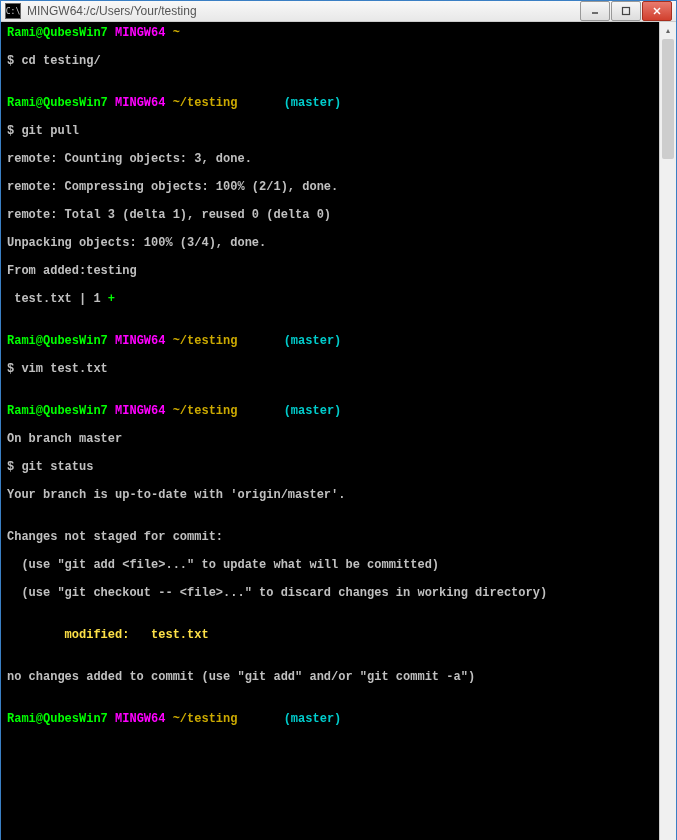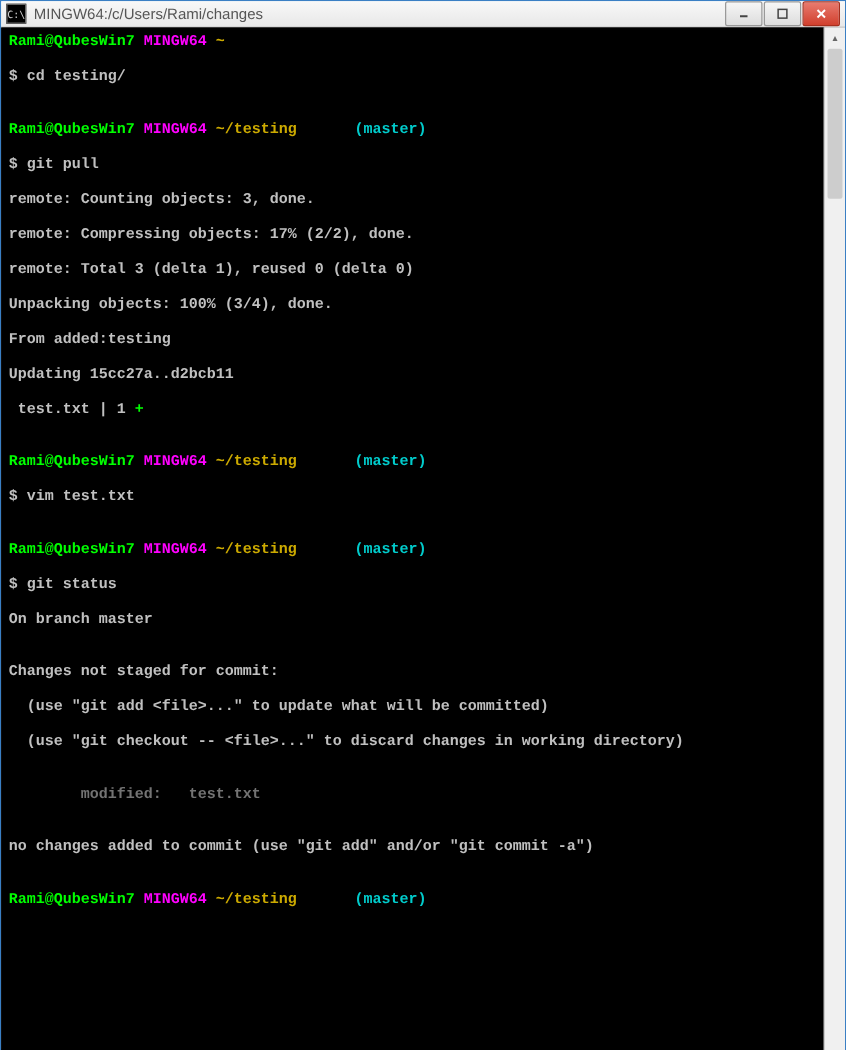--- a/index.html
+++ b/index.html
@@ -108,31 +108,31 @@
       left: 2px;
       right: 2px;
       height: 120px;
       background: #cdcdcd;
       border-radius: 2px;
     }
     .c-green { color: #0f0; }
     .c-magenta { color: #f0f; }
     .c-yellow { color: #ccaa00; }
     .c-cyan { color: #0cc; margin-left: 39px; }
-    .c-red { color: #737373; font-weight: bold; }
+    .c-red { color: #fde047; font-weight: bold; }
     .c-brightgreen { color: #0f0; }
     .line { display: block; white-space: pre; }
   </style>
 </head>
 <body>
 
 <div class="window">
   <div class="titlebar">
     <div class="titlebar-icon">C:\</div>
-    <div class="titlebar-title">MINGW64:/c/Users/Rami/changes</div>
+    <div class="titlebar-title">MINGW64:/c/Users/Your/testing</div>
     <div class="window-controls">
       <div class="window-btn">
         <svg viewBox="0 0 10 10">
             <line x1="2" y1="7" x2="8" y2="7" stroke="#444" stroke-width="1.5"></line>
           </svg>
       </div>
       <div class="window-btn">
         <svg viewBox="0 0 10 10">
             <rect x="1.5" y="1.5" width="7" height="7" fill="none" stroke="#444" stroke-width="1.2"></rect>
           </svg>
@@ -145,33 +145,33 @@
       </div>
     </div>
   </div>
   <div class="terminal-area">
     <div class="terminal"><span class="line"></span><span class="line"><span class="c-green">Rami@QubesWin7</span> <span class="c-magenta">MINGW64</span> <span class="c-yellow">~</span></span>
 <span class="line"><span>$</span> <span>cd testing/</span></span>
 <span class="line"></span>
 <span class="line"><span class="c-green">Rami@QubesWin7</span> <span class="c-magenta">MINGW64</span> <span class="c-yellow">~/testing</span> <span class="c-cyan">(master)</span></span>
 <span class="line"><span>$</span> <span>git pull</span></span>
 <span class="line">remote: Counting objects: 3, done.</span>
-<span class="line">remote: Compressing objects: 17% (2/2), done.</span>
+<span class="line">remote: Compressing objects: 100% (2/1), done.</span>
 <span class="line">remote: Total 3 (delta 1), reused 0 (delta 0)</span>
 <span class="line">Unpacking objects: 100% (3/4), done.</span>
 <span class="line">From added:testing</span>
-<span class="line">Updating 15cc27a..d2bcb11</span>
 <span class="line"><span> test.txt | 1 </span><span class="c-brightgreen">+</span></span>
 <span class="line"></span>
 <span class="line"><span class="c-green">Rami@QubesWin7</span> <span class="c-magenta">MINGW64</span> <span class="c-yellow">~/testing</span> <span class="c-cyan">(master)</span></span>
 <span class="line"><span>$</span> <span>vim test.txt</span></span>
 <span class="line"></span>
 <span class="line"><span class="c-green">Rami@QubesWin7</span> <span class="c-magenta">MINGW64</span> <span class="c-yellow">~/testing</span> <span class="c-cyan">(master)</span></span>
+<span class="line">On branch master</span>
 <span class="line"><span>$</span> <span>git status</span></span>
-<span class="line">On branch master</span>
+<span class="line">Your branch is up-to-date with 'origin/master'.</span>
 <span class="line"></span>
 <span class="line">Changes not staged for commit:</span>
 <span class="line">  (use "git add &lt;file&gt;..." to update what will be committed)</span>
 <span class="line">  (use "git checkout -- &lt;file&gt;..." to discard changes in working directory)</span>
 <span class="line"></span>
 <span class="line c-red">        modified:   test.txt</span>
 <span class="line"></span>
 <span class="line">no changes added to commit (use "git add" and/or "git commit -a")</span>
 <span class="line"></span>
 <span class="line"><span class="c-green">Rami@QubesWin7</span> <span class="c-magenta">MINGW64</span> <span class="c-yellow">~/testing</span> <span class="c-cyan">(master)</span></span>

